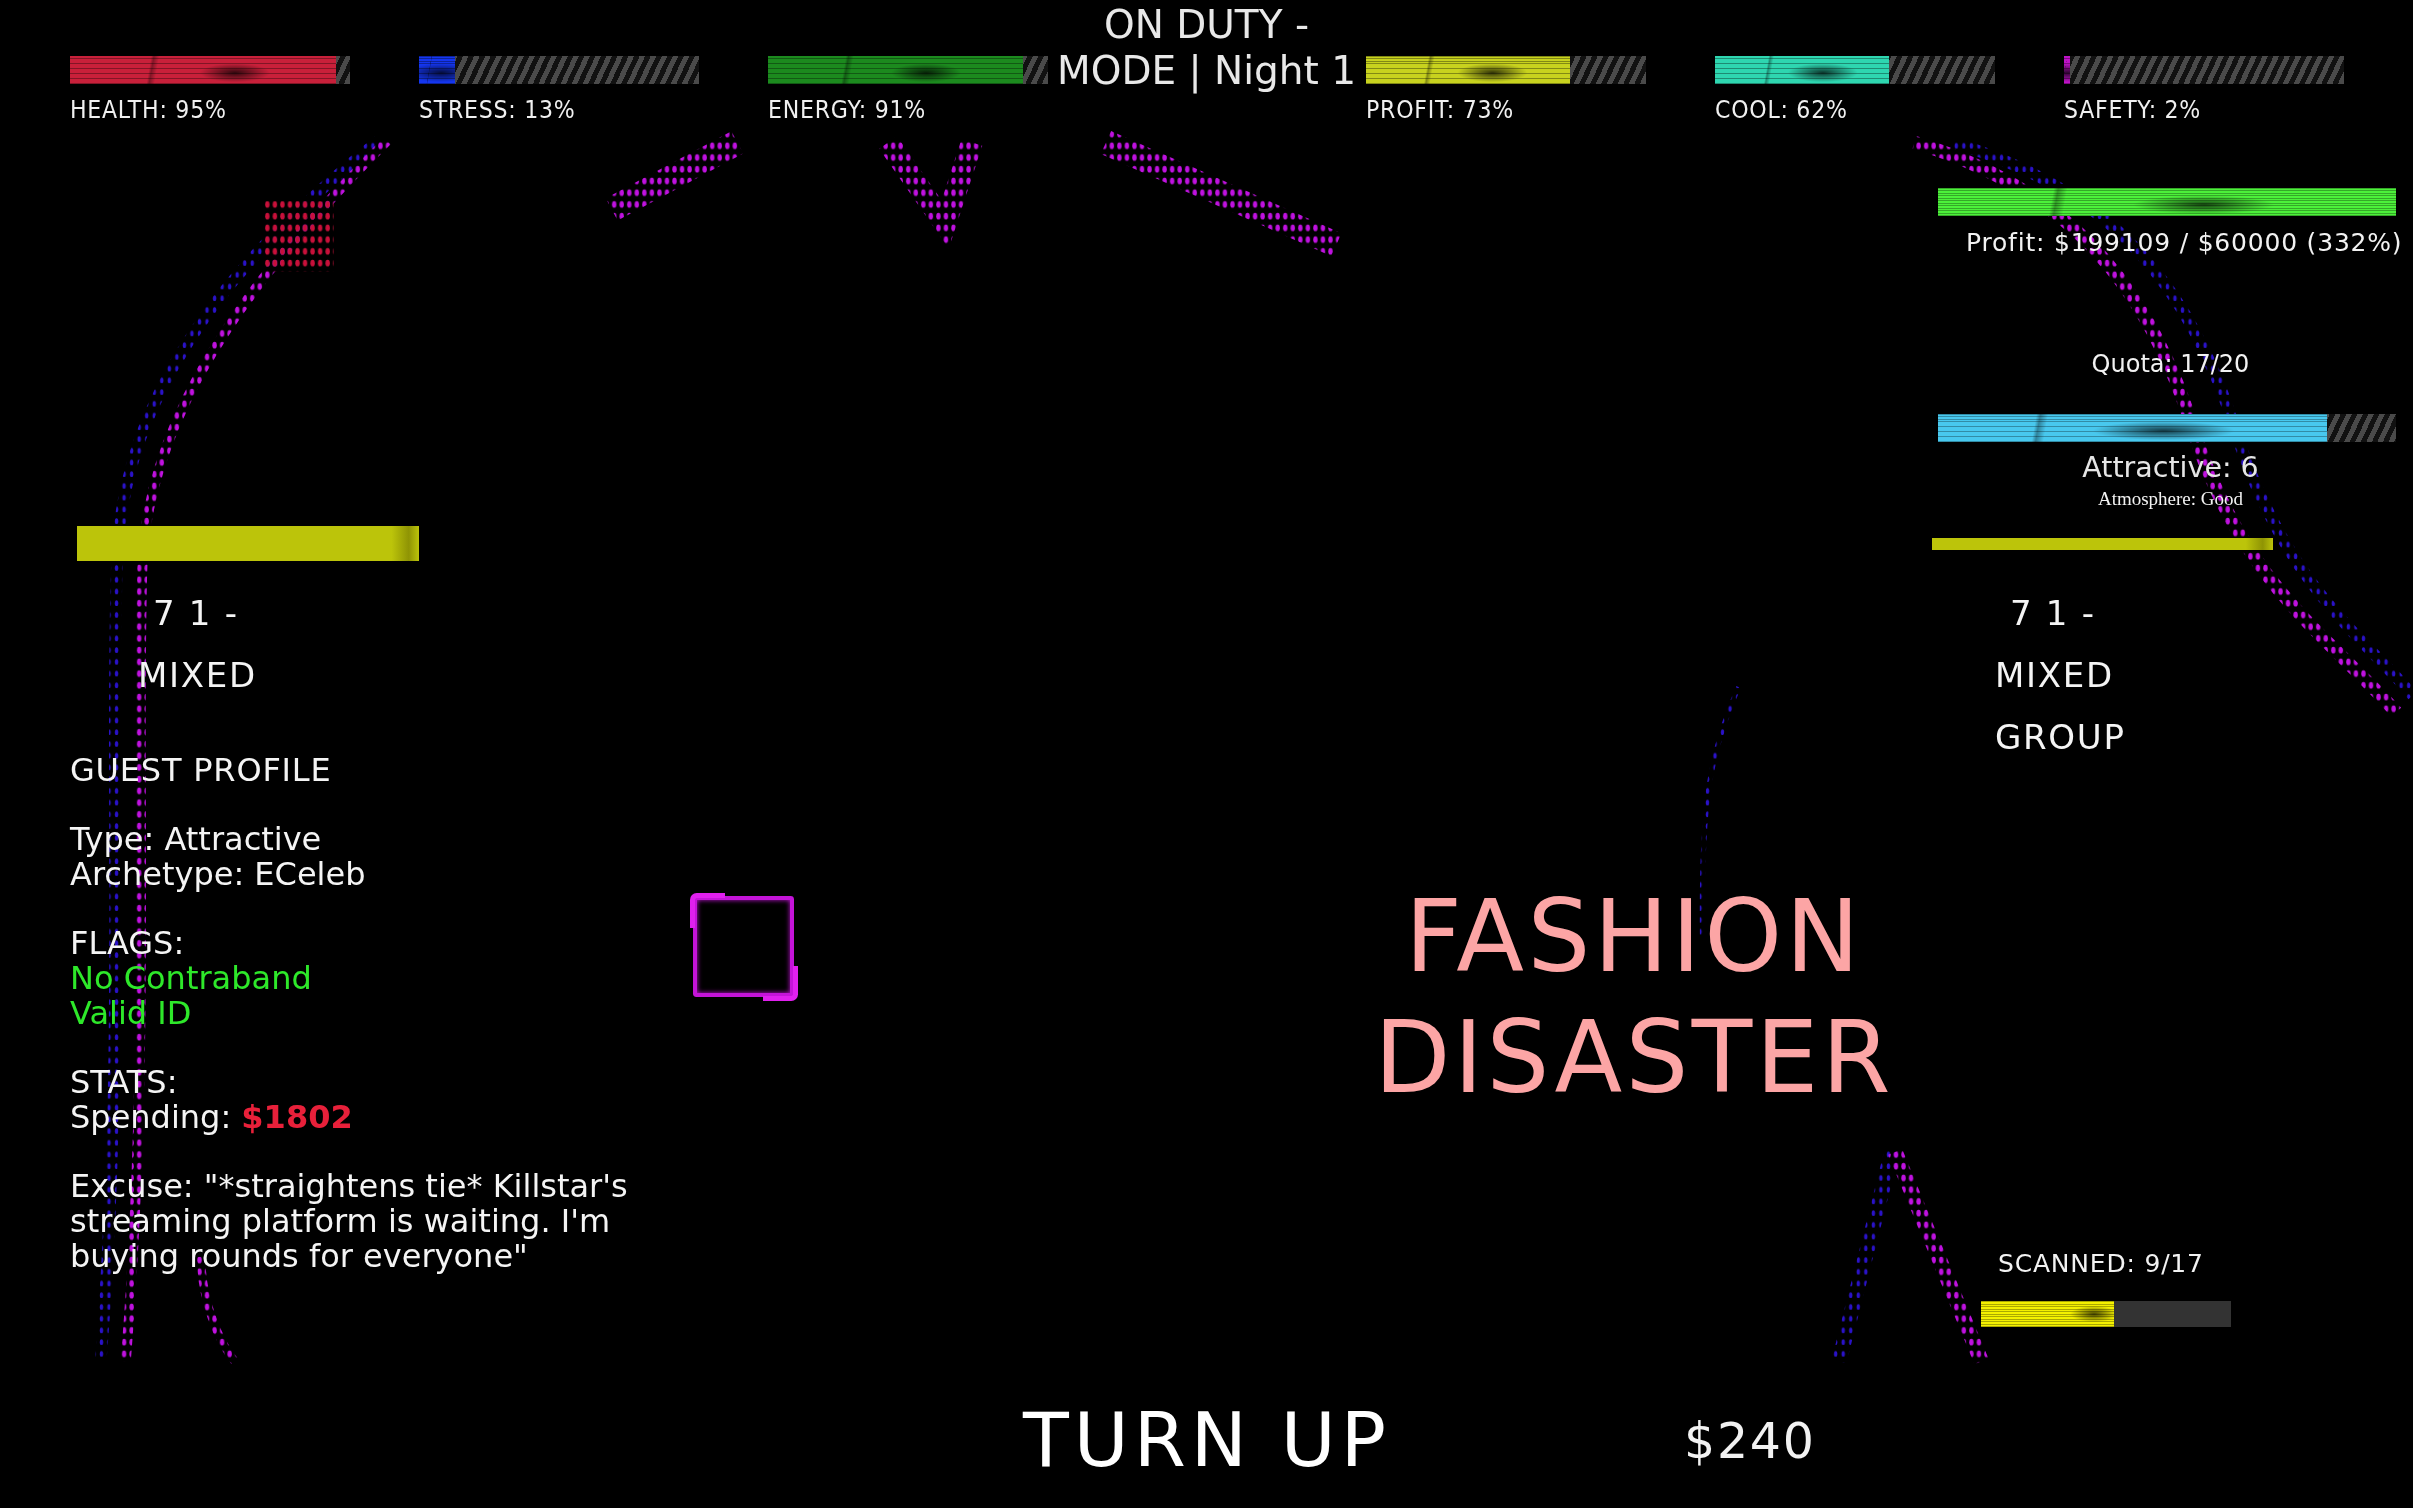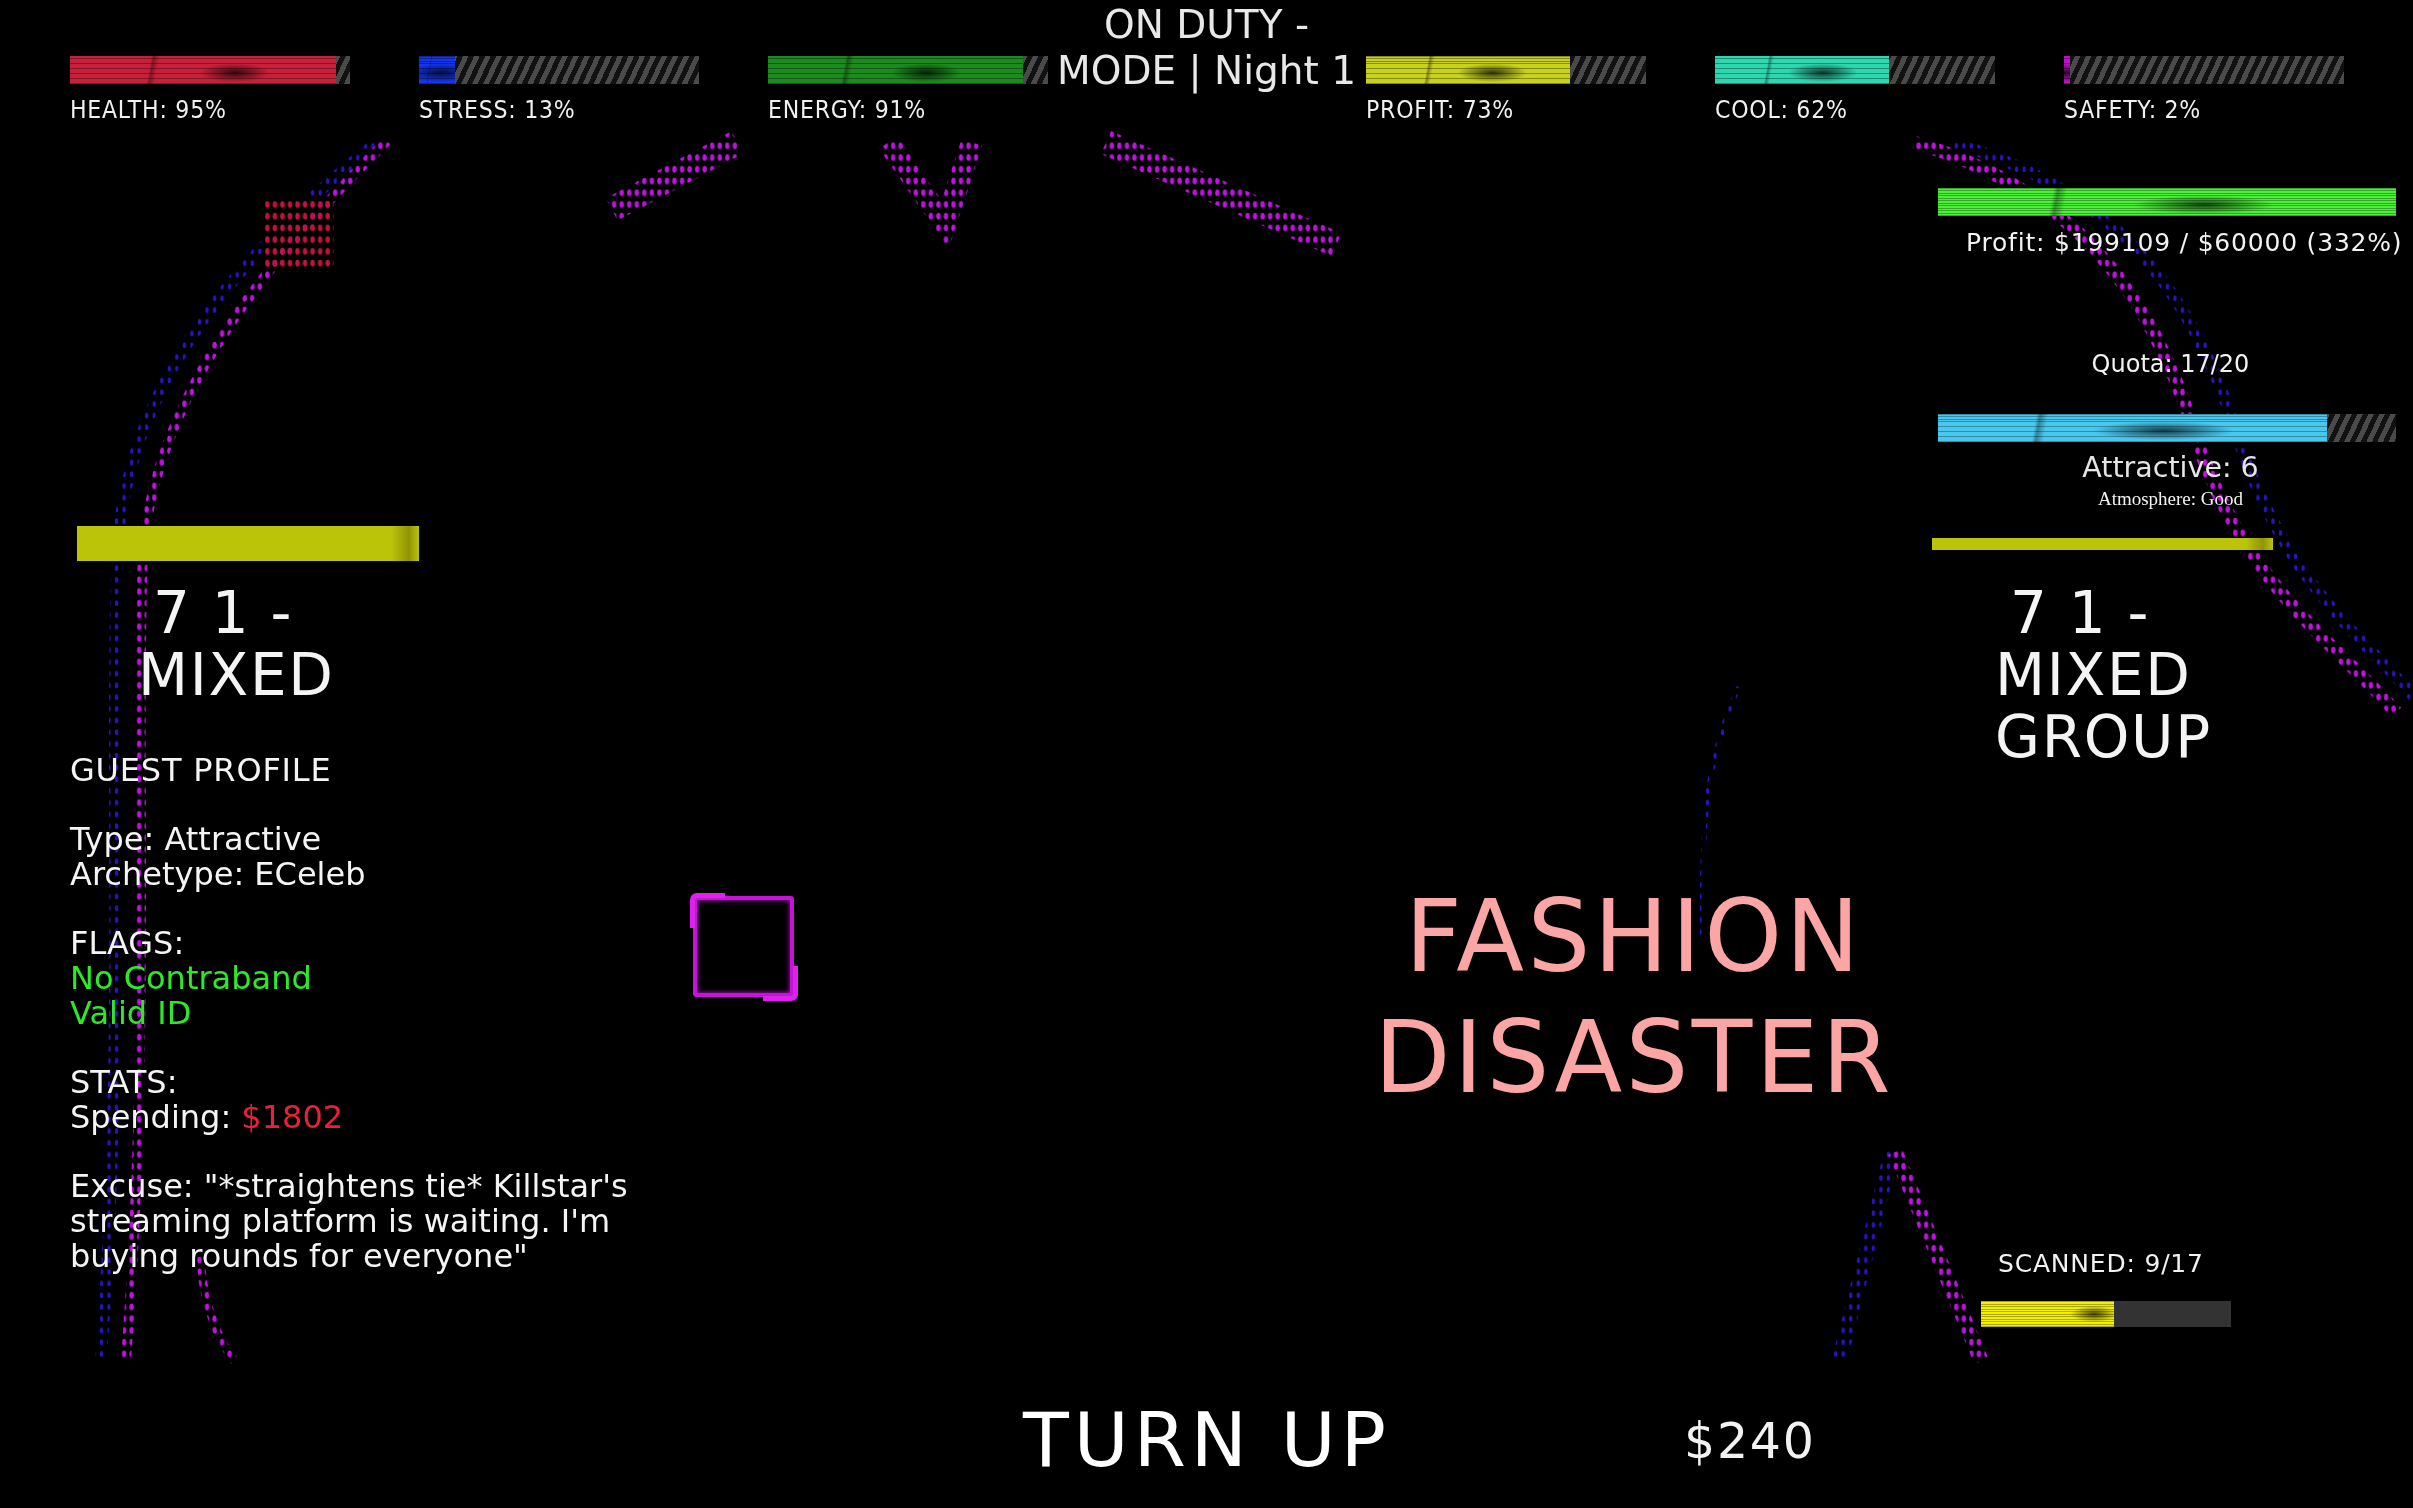--- a/index.html
+++ b/index.html
@@ -26,26 +26,26 @@
     background-image:
       repeating-linear-gradient(0deg, rgba(0,0,0,0.3) 0 0.8px, transparent 0.8px 2.5px),
       radial-gradient(ellipse 101px 13.4px at 58% 60%, rgba(0,0,0,0.7), transparent 70%),
       linear-gradient(100deg, transparent 25%, rgba(0,0,0,0.35) 26%, transparent 28%); }
   .bigbar .track { position:absolute; left:0; top:0; width:100%; height:100%;
     background: repeating-linear-gradient(115deg, #4a4a4a 0 5px, #111 5px 10px); }
 
   .txt { position:absolute; white-space:nowrap; }
   .yellowbar { position:absolute; background:linear-gradient(90deg,#bcc40a 0%, #bcc40a 92%, #8f9404 97%, #bcc40a 100%); }
 
-  .group-tag { position:absolute; font-size:58px; line-height:62px; color:#f4f4f4; letter-spacing:1.7px; }
+  .group-tag { position:absolute; font-size:34px; line-height:62px; color:#f4f4f4; letter-spacing:1.7px; }
 
   .profile { position:absolute; left:70px; top:753px; width:587px; font-size:32px; line-height:35px; color:#f4f4f4; }
   .profile .gap { height:34px; }
   .green { color:#2ee82a; }
-  .red { color:#e8203a; }
+  .red { color:#e8203a;font-weight:bold; }
 
   .frame { position:absolute; left:693px; top:896px; width:101px; height:101px; box-sizing:border-box; border:4.2px solid #c414d8; border-radius:3.4px; box-shadow:0 0 5px #c414d8 inset; }
   .frame::before { content:""; position:absolute; left:-7.5px; top:-7.5px; width:30px; height:30px; border-left:5px solid #e020ee; border-top:5px solid #e020ee; border-top-left-radius:6.7px; }
   .frame::after { content:""; position:absolute; right:-7.5px; bottom:-7.5px; width:30px; height:30px; border-right:5px solid #e020ee; border-bottom:5px solid #e020ee; border-bottom-right-radius:6.7px; }
 
   .verdict { position:absolute; left:1307px; width:654px; top:876px; text-align:center; color:#e8000b; font-size:99px; line-height:121px; letter-spacing:3.4px; }
 
   .scanbar { position:absolute; left:1981px; top:1301px; width:250px; height:26px; background:#333; }
   .scanbar .fill { position:absolute; left:0; top:0; height:100%;
     background-image:

